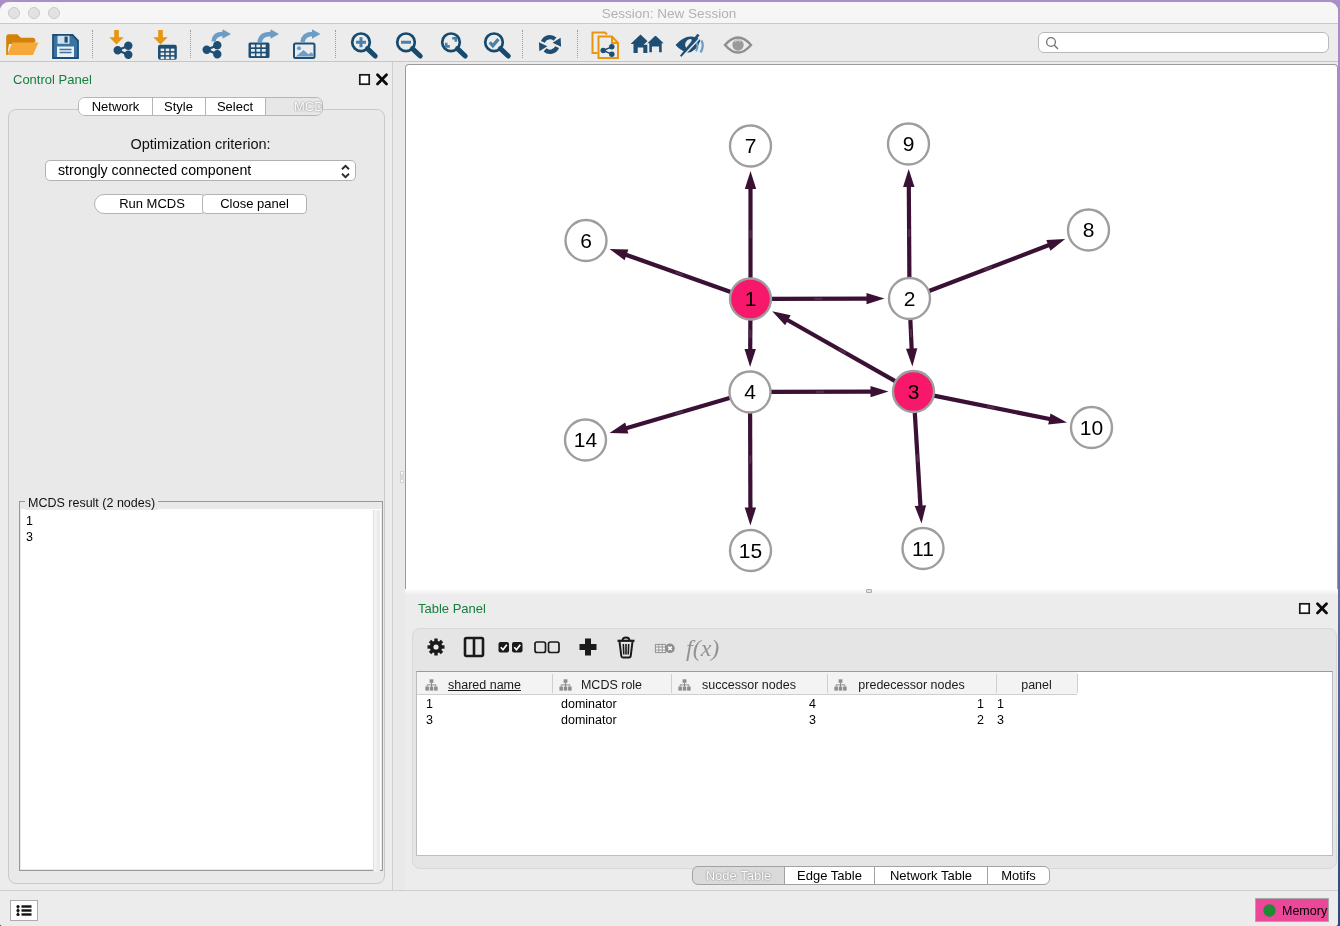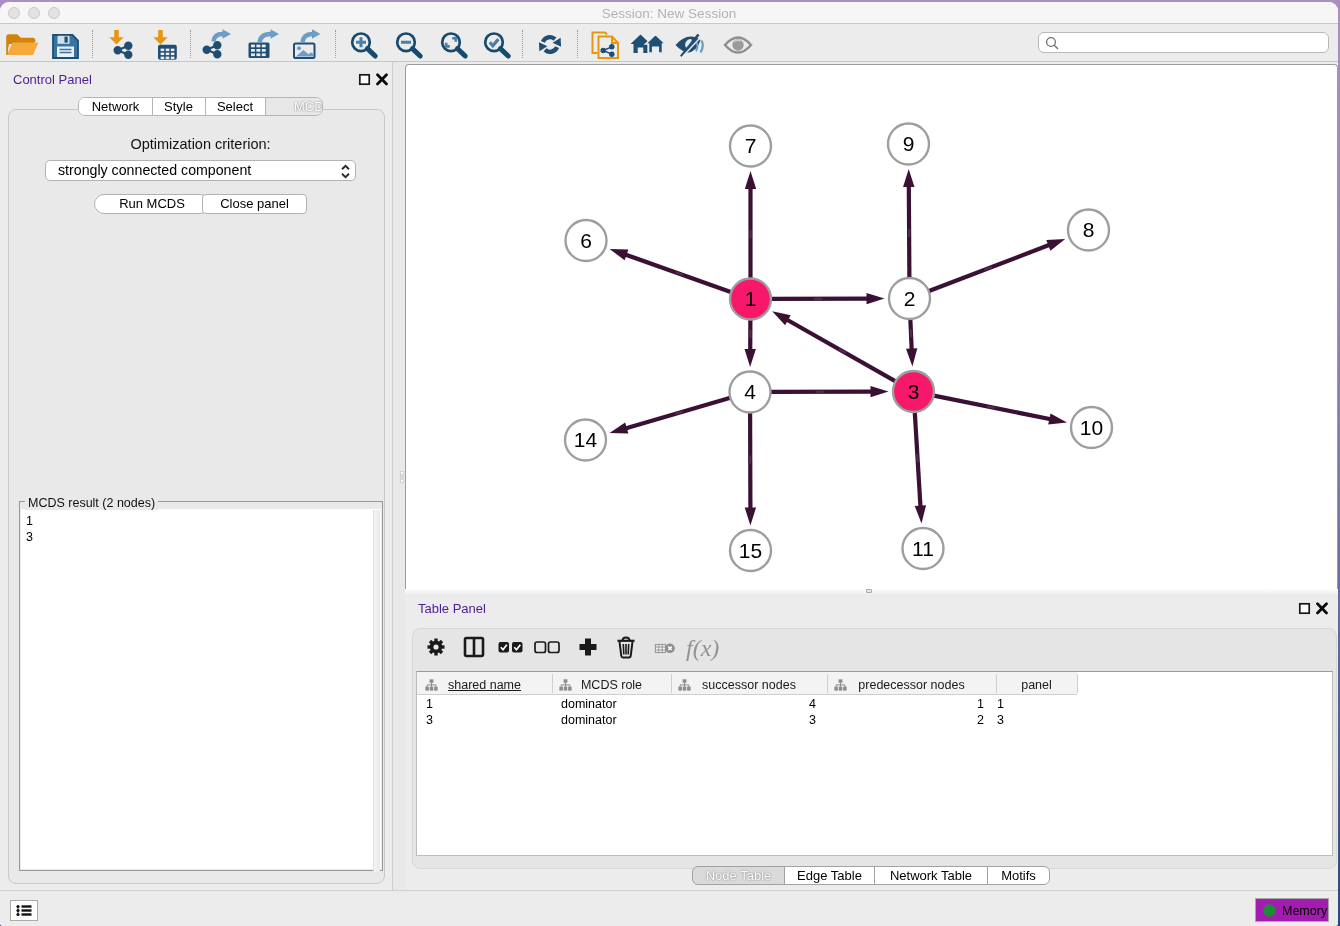--- a/index.html
+++ b/index.html
@@ -16,21 +16,21 @@
 
 .titlebar { position:absolute; left:0; top:0; width:1338px; height:22px; background:#f6f6f6; border-bottom:1px solid #c9c9c9; box-sizing:border-box; }
 .tl { position:absolute; top:5.4px; width:11.9px; height:11.9px; border-radius:50%; background:#e2e2e2; border:1px solid #c9c9c9; box-sizing:border-box; }
 .titletext { position:absolute; top:4px; left:0; width:1338px; text-align:center; font-size:13.5px; color:#b2b2b2; }
 
 .toolbar { position:absolute; left:0; top:22px; width:1338px; height:38px; background:#ececec; border-bottom:1px solid #c6c6c6; box-sizing:border-box; }
 .tsep { position:absolute; top:6px; height:28px; width:0; border-left:1px dotted #9a9a9a; }
 .searchbox { position:absolute; left:1038px; top:8px; width:291px; height:21px; background:#fff; border:1px solid #b9b9b9; border-radius:6px; }
 
 .cpanel { position:absolute; left:0; top:60px; width:392px; height:829px; background:#ececec; }
-.cpanel-title { position:absolute; left:13px; top:10px; font-size:13px; color:#4c1d95; }
+.cpanel-title { position:absolute; left:13px; top:10px; font-size:13px; color:#15803d; }
 .tabs { position:absolute; top:35px; left:78px; height:19px; width:245px; background:#fff; border:1px solid #b5b5b5; border-radius:7px; z-index:5; overflow:hidden; }
 .tab { position:absolute; top:0; height:19px; background:#fff; font-size:13px; color:#000; text-align:center; line-height:18px; border-left:1px solid #b5b5b5; }
 .cbox { position:absolute; left:8px; top:47px; width:377px; height:775px; background:#e9e9e9; border:1px solid #c9c9c9; border-radius:8px; }
 .optlabel { position:absolute; top:26px; left:0; width:100%; text-align:center; font-size:14.5px; color:#111; padding-left:8px; }
 .dropdown { position:absolute; left:36px; top:50px; width:311px; height:21px; background:#fff; border:1px solid #b2b2b2; border-radius:5px; font-size:14.2px; color:#000; line-height:19px; padding-left:12px; }
 .btn { position:absolute; top:84px; height:20px; background:#fff; border:1px solid #b2b2b2; border-radius:4px; font-size:13px; color:#000; text-align:center; line-height:18px; }
 .fieldset { position:absolute; left:10px; top:391px; width:364px; height:370px; border:1px solid #989898; }
 .fieldset-label { position:absolute; left:5px; top:-6px; background:#e9e9e9; padding:0 3px; font-size:12.5px; color:#111; }
 .fieldset-inner { position:absolute; left:1px; top:7px; width:360px; height:360px; background:#fff; }
 .scrolltrack { position:absolute; right:1px; top:1px; width:7px; height:362px; background:linear-gradient(90deg,#f4f4f4,#e9e9e9); border-left:1px solid #e0e0e0; }
@@ -46,21 +46,21 @@
 .tcont { position:absolute; left:7px; top:31px; width:925px; height:241px; background:#e5e5e5; border:1px solid #d8d8d8; border-radius:8px; }
 .ttable { position:absolute; left:11px; top:74px; width:917px; height:185px; background:#fff; border:1px solid #bdbdbd; border-top-color:#9a9a9a; }
 .thead { position:absolute; left:0; top:0; width:660px; height:23px; background:#f3f3f3; border-bottom:1px solid #cfcfcf; font-size:12.5px; color:#1a1a1a; }
 .hsep { position:absolute; top:2px; height:19px; border-left:1px solid #cfcfcf; }
 .hcell { position:absolute; top:9px; text-align:center; line-height:13px; }
 .trow { position:absolute; font-size:12.5px; color:#000; line-height:16px; height:16px; }
 .btabs { position:absolute; top:269px; left:287px; height:19px; }
 .btab { position:absolute; top:0; height:19px; border:1px solid #a2a2a2; background:#fff; font-size:13px; color:#000; text-align:center; line-height:17px; box-sizing:border-box; }
 
 .statusbar { position:absolute; left:0; top:888px; width:1338px; height:36px; background:#ececec; border-top:1px solid #cfcfcf; }
-.membtn { position:absolute; left:1255px; top:7px; width:74px; height:24px; background:#a21caf; border:1px solid #a8a8a8; font-size:12.5px; color:#000; }
+.membtn { position:absolute; left:1255px; top:7px; width:74px; height:24px; background:#ec4899; border:1px solid #a8a8a8; font-size:12.5px; color:#000; }
 .listbtn { position:absolute; left:10px; top:9px; width:28px; height:21px; background:#fdfdfd; border:1px solid #ababab; }
 </style>
 </head>
 <body>
 <div class="app">
 
   <div class="titlebar">
     <div class="tl" style="left:8.2px"></div>
     <div class="tl" style="left:28.4px"></div>
     <div class="tl" style="left:48.2px"></div>

